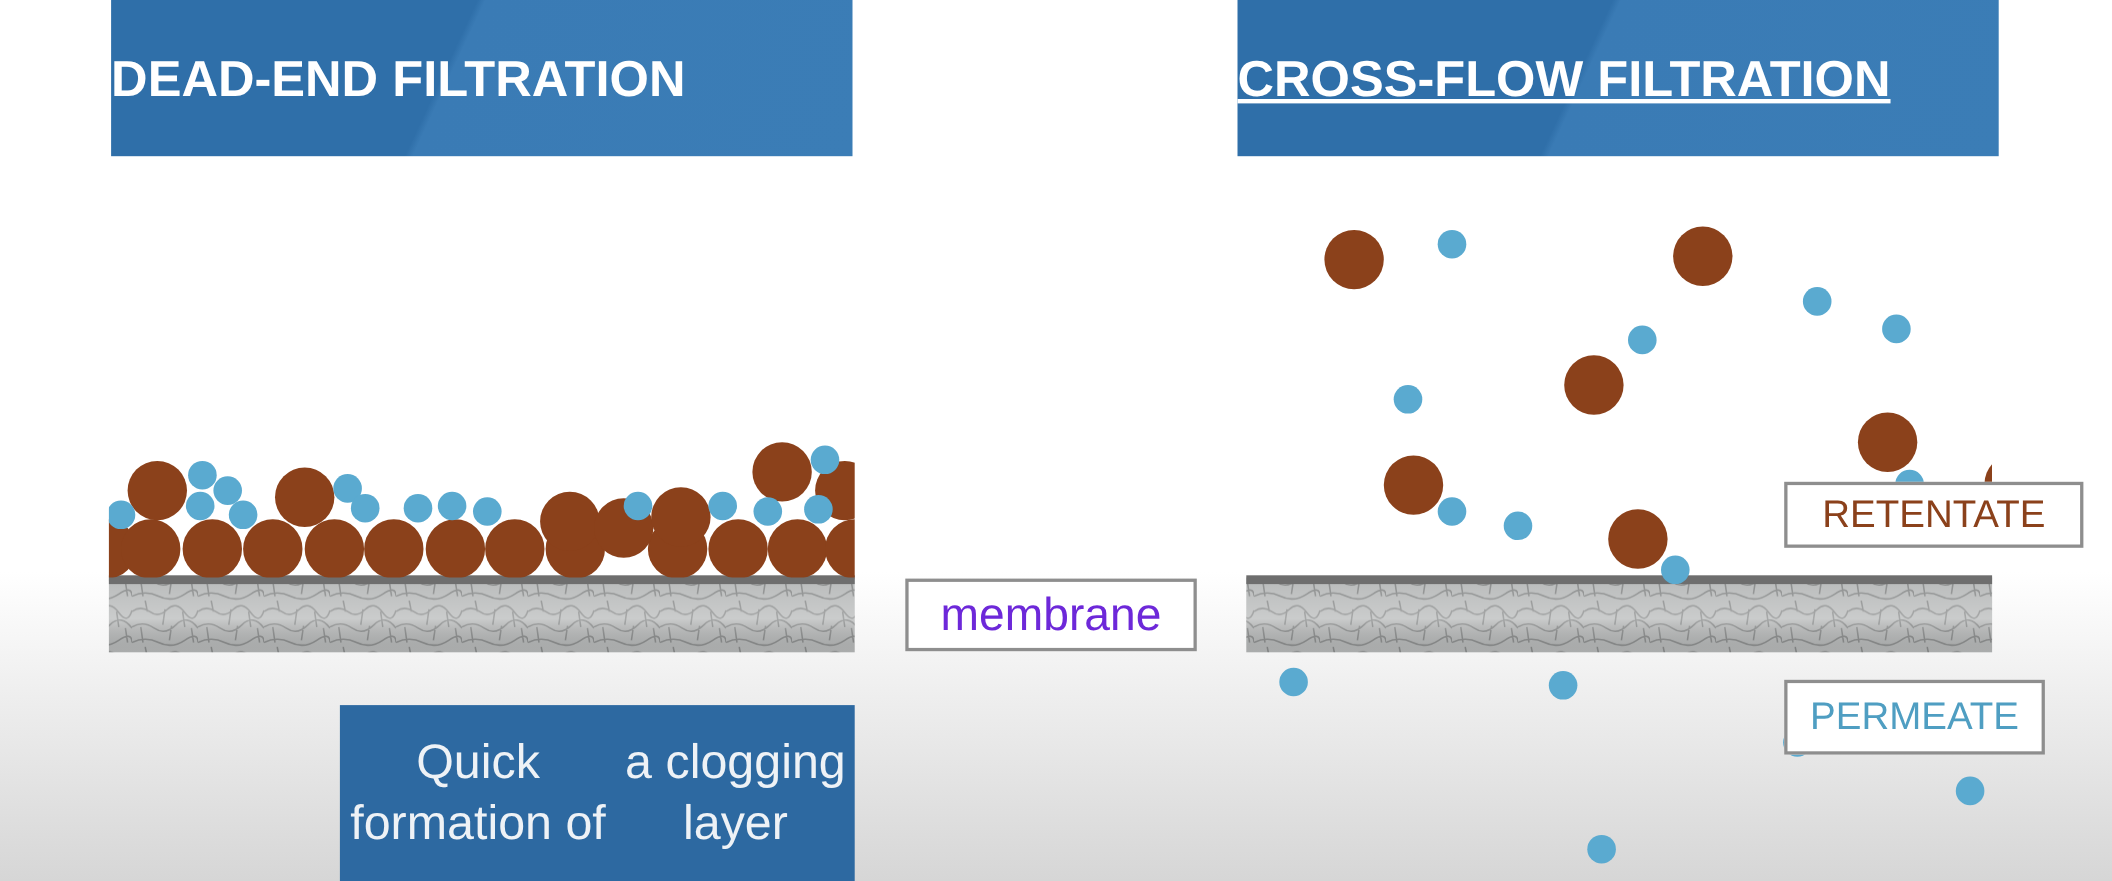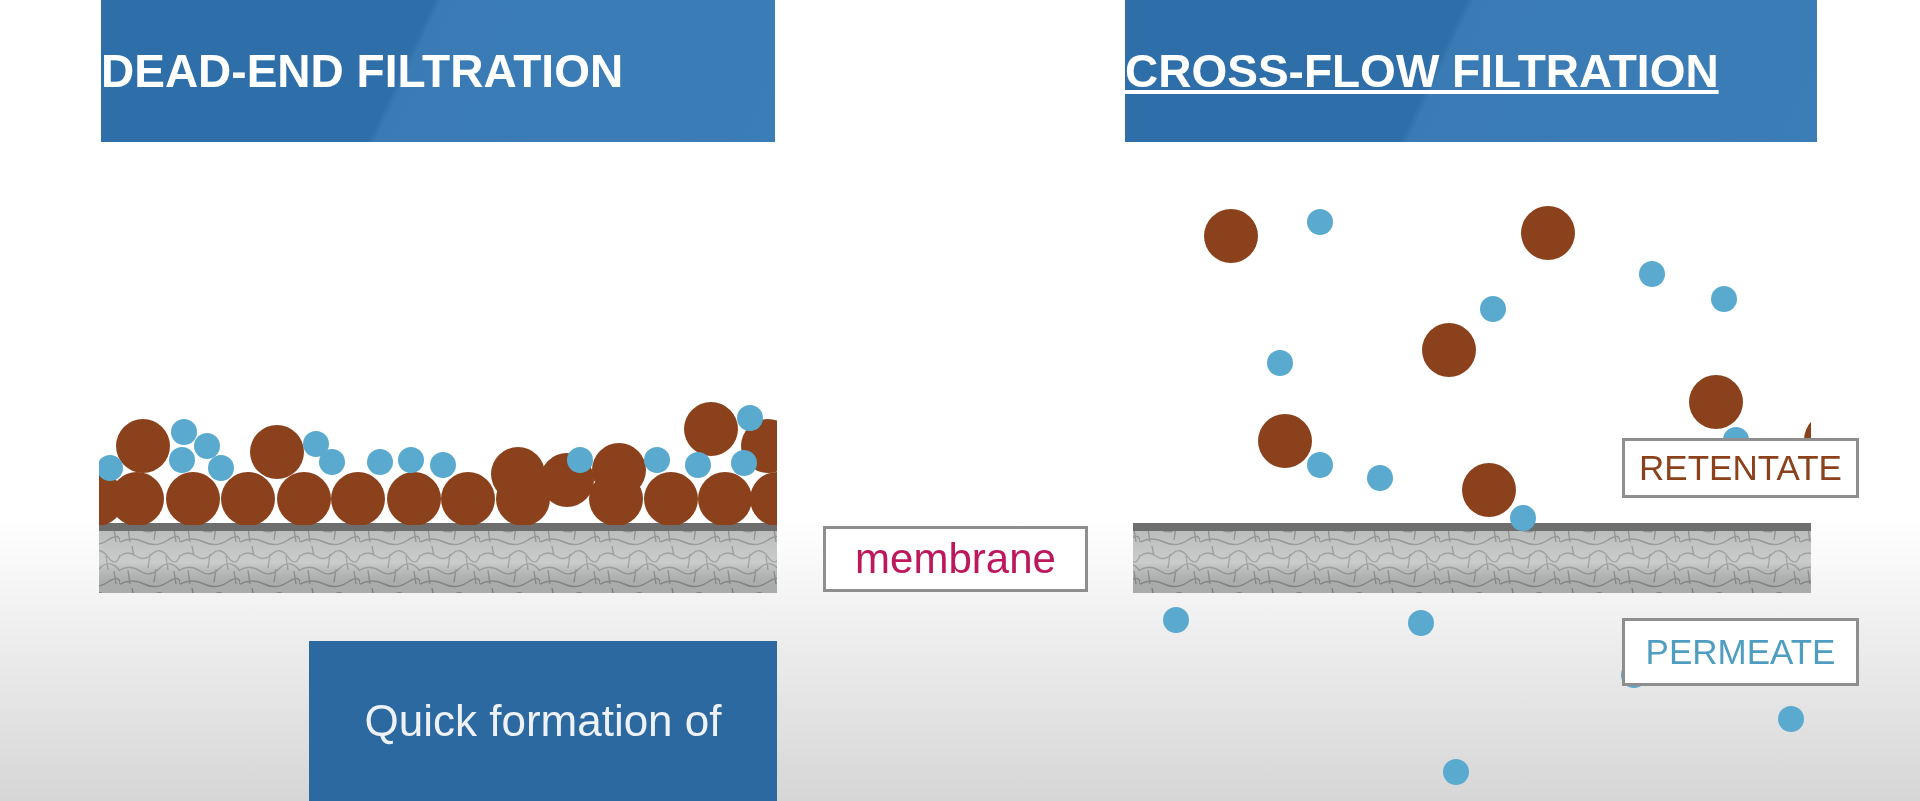--- a/index.html
+++ b/index.html
@@ -14,22 +14,22 @@
       display: flex; align-items: center; 
       color: #ffffff; font-weight: bold; font-size: 46px; letter-spacing: 0px;
     }
     #title-left { left: 101px; width: 674px; }
     #title-right { left: 1125px; width: 692px; text-decoration: underline; }
     svg#diagram { position: absolute; left: 0; top: 0; }
     .label-box {
       position: absolute; background: #ffffff; border: 3px solid #8e8e8e;
       display: flex; align-items: center; justify-content: center; box-sizing: border-box;
     }
-    #membrane-label { left: 823px; top: 526px; width: 265px; height: 66px; color: #be185d; font-size: 42px; }
-    #retentate-label { left: 1622px; top: 438px; width: 237px; height: 60px; font-size: 35px; }
+    #membrane-label { left: 823px; top: 526px; width: 265px; height: 66px; color: #6d28d9; font-size: 42px; }
+    #retentate-label { left: 1622px; top: 438px; width: 272px; height: 60px; font-size: 35px; }
     #permeate-label { left: 1622px; top: 618px; width: 237px; height: 68px; font-size: 35px; }
     #caption-box {
       position: absolute; left: 309px; top: 641px; width: 468px; height: 160px;
       background: #2d69a1; color: #eef2f6; font-size: 44px; line-height: 56px;
       display: flex; flex-direction: row; align-items: center; justify-content: center; text-align: center;
     }
   </style>
 </head>
 <body>
 
@@ -140,13 +140,14 @@
 </div>
 <div class="label-box" id="retentate-label">
   <span style="color:#8b411b">RETENTATE</span>
 </div>
 <div class="label-box" id="permeate-label">
   <span style="color:#4f9ec2">PERMEATE</span>
 </div>
 
 <div id="caption-box">
   <div>Quick formation of</div>
+  <div>a clogging layer</div>
 </div>
 
 </body></html>

